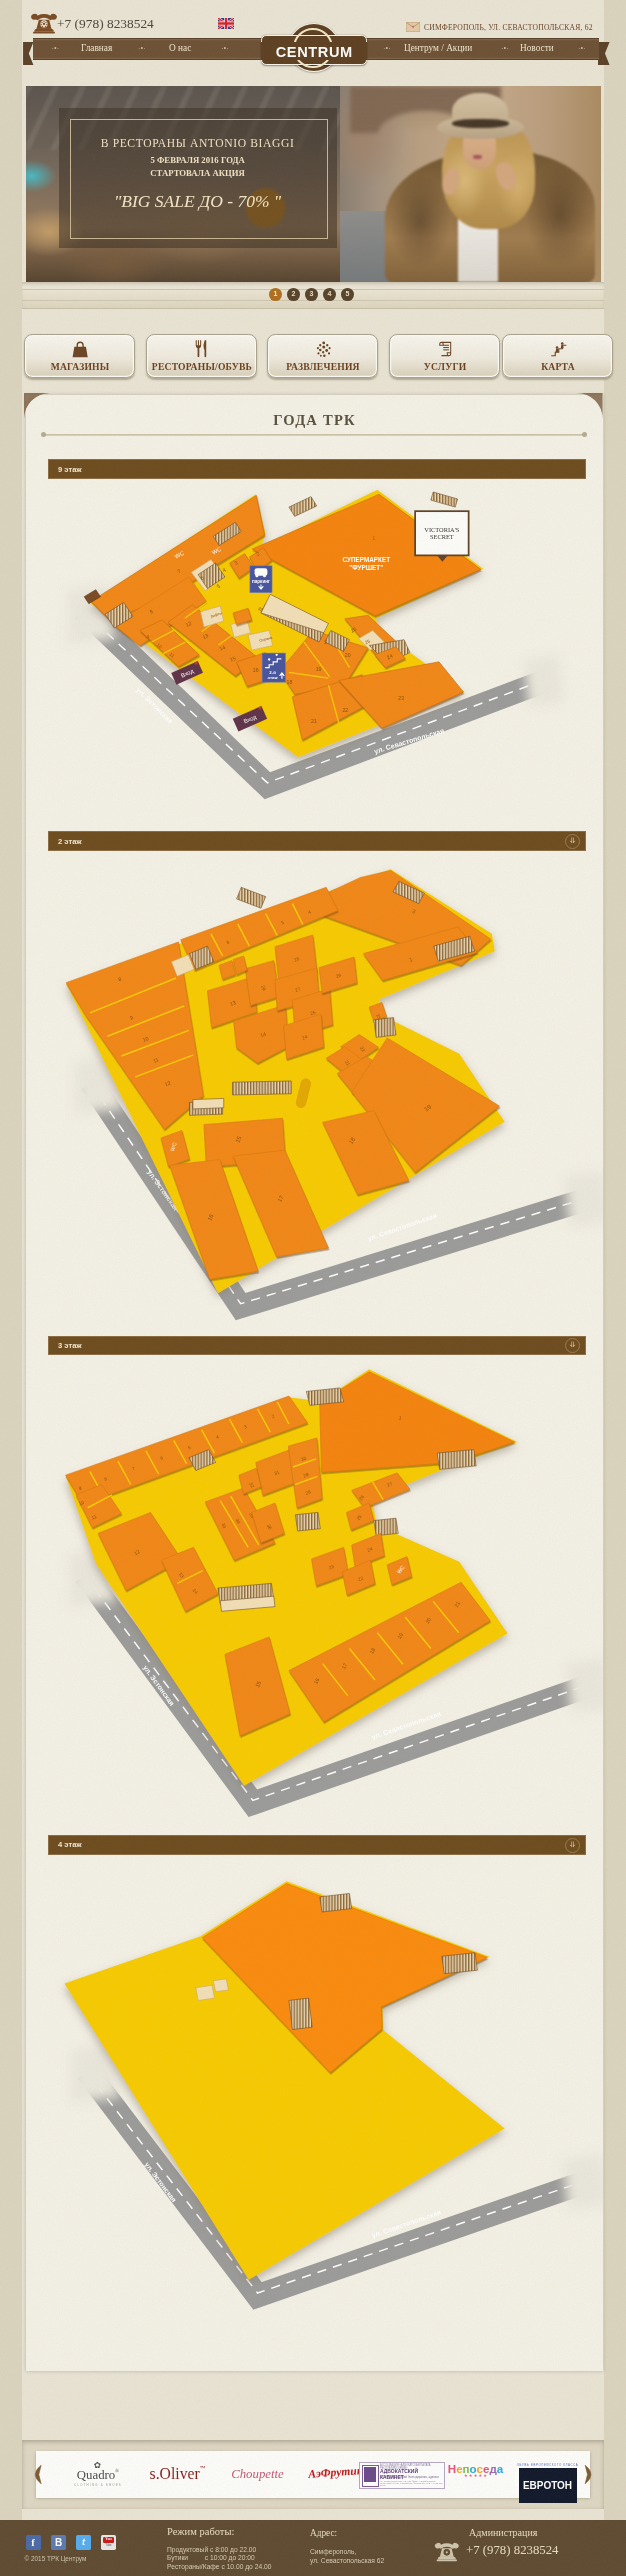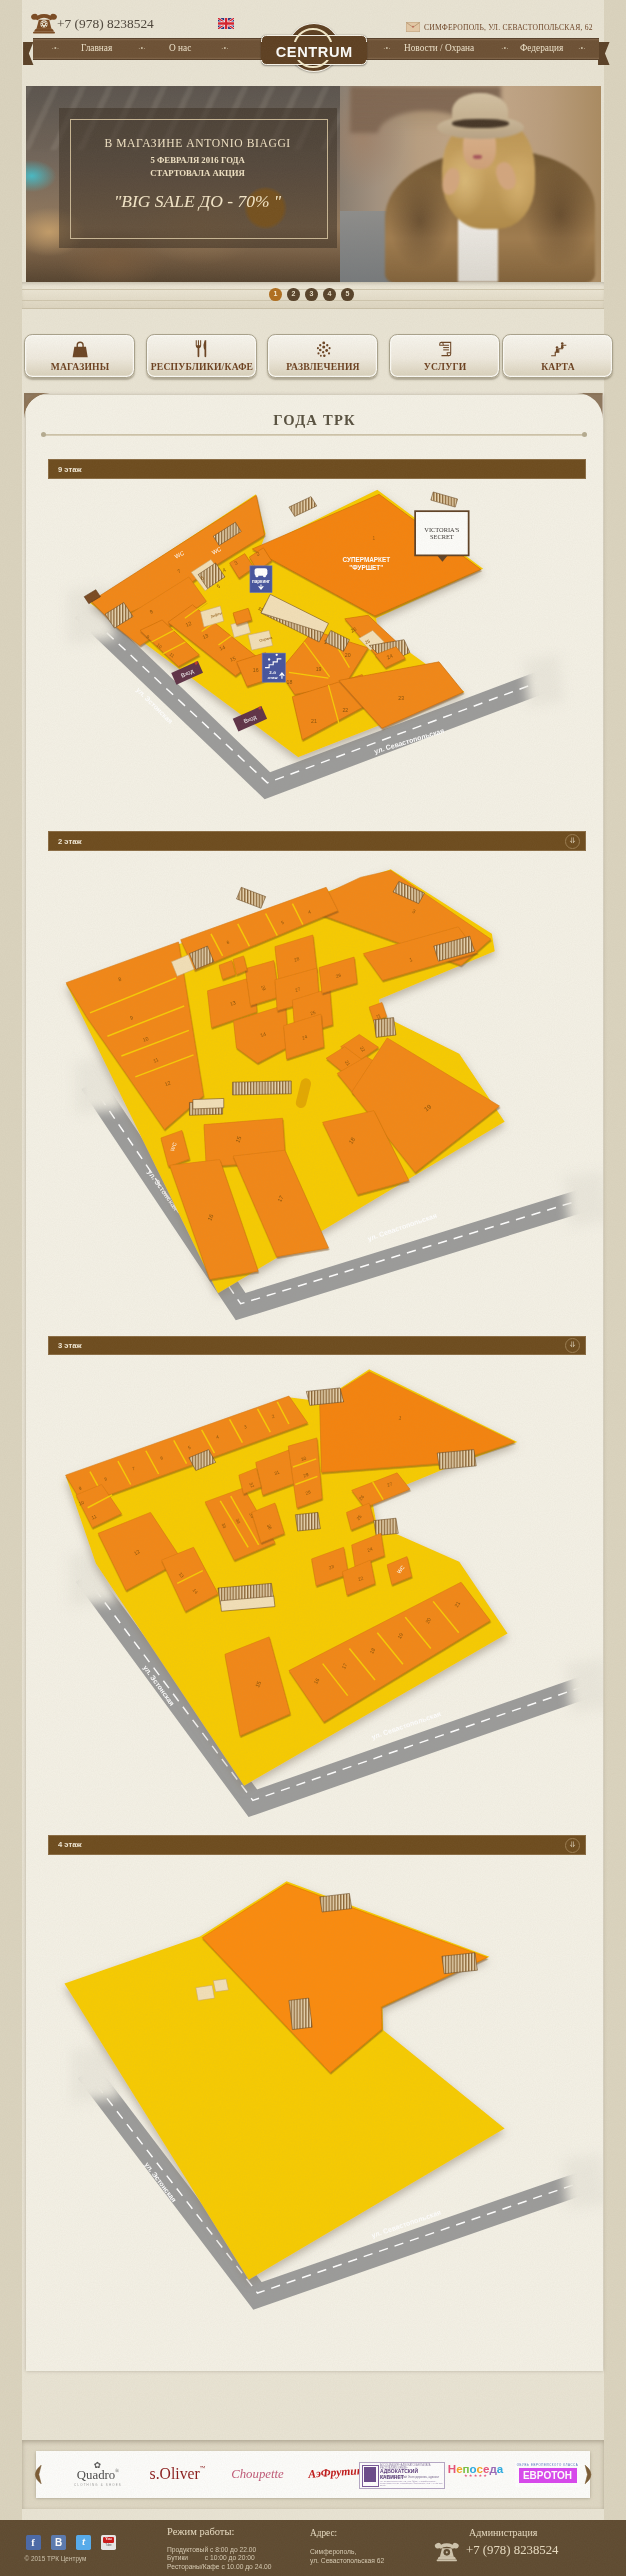--- a/index.html
+++ b/index.html
@@ -66,23 +66,23 @@
 
 <div class="abs" style="left:33px;top:38px;width:566px;height:20px;background:#6c5034;border-top:1.2px solid #57402a;border-bottom:1.2px solid #57402a;box-shadow:inset 0 1.2px 0 #7d6145,inset 0 -1.2px 0 #7d6145;"></div>
 
 <div class="abs serif" style="left:33px;top:43px;width:566px;height:12.8px;color:#eee3cb;font-size:9.3px;">
   <span class="abs" style="left:18.6px;top:1.2px;color:#cdbfa4;font-size:7.6px;">·•·</span>
   <span class="abs" style="left:48px;">Главная</span>
   <span class="abs" style="left:105px;top:1.2px;color:#cdbfa4;font-size:7.6px;">·•·</span>
   <span class="abs" style="left:136px;">О нас</span>
   <span class="abs" style="left:188px;top:1.2px;color:#cdbfa4;font-size:7.6px;">·•·</span>
   <span class="abs" style="left:350px;top:1.2px;color:#cdbfa4;font-size:7.6px;">·•·</span>
-  <span class="abs" style="left:371px;">Новости / Охрана</span>
+  <span class="abs" style="left:371px;">Центрум / Акции</span>
   <span class="abs" style="left:468px;top:1.2px;color:#cdbfa4;font-size:7.6px;">·•·</span>
-  <span class="abs" style="left:487px;">Федерация</span>
+  <span class="abs" style="left:487px;">Новости</span>
   <span class="abs" style="left:545px;top:1.2px;color:#cdbfa4;font-size:7.6px;">·•·</span>
 </div>
 
 <div class="abs" style="left:261px;top:23px;width:106px;height:49px;">
   <div class="abs" style="left:27px;top:0;width:52px;height:49px;border-radius:50%;background:#5d3f21;border:1.7px solid #f8f4ea;box-sizing:border-box;box-shadow:0 0.6px 1.7px rgba(0,0,0,.4);"></div>
   <div class="abs" style="left:0;top:12.2px;width:106px;height:30px;border-radius:5.2px;background:#5d3f21;border:1.7px solid #f8f4ea;box-sizing:border-box;box-shadow:0 0.6px 1.7px rgba(0,0,0,.4);"></div>
   <div class="abs" style="left:32px;top:5.2px;width:40px;height:40px;border-radius:50%;border:2.9px solid #f2e8c8;box-sizing:border-box;"></div>
   <div class="abs" style="left:0px;top:19px;width:106px;height:17.5px;background:#5d3f21;"></div>
   <div class="abs" style="left:5.8px;top:21px;width:95px;text-align:center;color:#fdfdfb;font-size:14.6px;font-weight:bold;letter-spacing:0.6px;transform:scaleY(1.05);">CENTRUM</div>
 </div>
@@ -134,21 +134,21 @@
 
     <div class="abs" style="left:102px;top:33px;width:57px;height:8.7px;border-radius:45%;background:#453526;"></div>
 
     <div class="abs" style="left:147px;top:76px;width:17.5px;height:28px;border-radius:45%;background:#d3a67e;transform:rotate(-18deg);"></div>
 
     <div class="abs" style="left:93px;top:82px;width:16.3px;height:27px;border-radius:45%;background:#d3a67e;transform:rotate(14deg);"></div>
   </div>
 
   <div class="abs" style="left:33px;top:22px;width:278px;height:140px;background:rgba(56,44,32,.52);"></div>
   <div class="abs" style="left:44px;top:33px;width:256px;height:118px;border:0.9px solid #c8b694;"></div>
-  <div class="abs serif" style="left:44px;top:51px;width:256px;text-align:center;color:#f0e2c4;font-size:11.6px;letter-spacing:0.6px;">В МАГАЗИНЕ ANTONIO BIAGGI</div>
+  <div class="abs serif" style="left:44px;top:51px;width:256px;text-align:center;color:#f0e2c4;font-size:11.6px;letter-spacing:0.6px;">В РЕСТОРАНЫ ANTONIO BIAGGI</div>
   <div class="abs serif" style="left:44px;top:69px;width:256px;text-align:center;color:#f0e2c4;font-size:8.7px;font-weight:bold;">5 ФЕВРАЛЯ 2016 ГОДА</div>
   <div class="abs serif" style="left:44px;top:82px;width:256px;text-align:center;color:#f0e2c4;font-size:8.7px;font-weight:bold;">СТАРТОВАЛА АКЦИЯ</div>
   <div class="abs" style="left:218px;top:101px;width:43px;height:42px;border-radius:50%;background:radial-gradient(circle,#74501e 58%,rgba(116,80,30,0) 73%);"></div>
   <div class="abs serif" style="left:44px;top:105px;width:256px;text-align:center;color:#f3e6c8;font-size:17.5px;font-style:italic;">"BIG SALE ДО - 70% "</div>
 </div>
 
 <div class="abs" style="left:22px;top:282px;width:582px;height:26px;background:linear-gradient(180deg,#f1ecdc,#ddd5c0);border-bottom:0.6px solid #c9c0a8;box-shadow:inset 0 3.5px 4.7px -2.3px rgba(120,110,90,.45);"></div>
 <div class="abs" style="left:22px;top:289px;width:582px;height:0.6px;background:#cfc6ae;"></div>
 <div class="abs" style="left:22px;top:300px;width:582px;height:0.6px;background:#cfc6ae;"></div>
 
@@ -170,21 +170,21 @@
     <div class="tablbl">МАГАЗИНЫ</div>
   </div>
 
   <div class="abs tabbtn" style="left:146px;">
     <svg class="abs" style="left:47px;top:3.5px" width="15" height="20" viewBox="0 0 26 34">
         <g fill="#6b4423">
           <path d="M3 2 V11 Q3 14.5 6.2 15.5 V30 Q7.7 32.4 9.2 30 V15.5 Q12.4 14.5 12.4 11 V2 H10.6 V10.5 H8.6 V2 H6.8 V10.5 H4.8 V2 Z"></path>
           <path d="M18.5 2 Q15.5 10 17 15.5 Q17.6 17.5 18.2 18.5 V30 Q19.7 32.4 21.2 30 V2 Z"></path>
         </g>
       </svg>
-    <div class="tablbl">РЕСПУБЛИКИ/КАФЕ</div>
+    <div class="tablbl">РЕСТОРАНЫ/ОБУВЬ</div>
   </div>
 
   <div class="abs tabbtn" style="left:267px;">
     <svg class="abs" style="left:47px;top:4.7px" width="17.5" height="17.5" viewBox="0 0 30 30">
         <g fill="#6b4423">
           <circle cx="15" cy="5" r="2.4"></circle>
           <circle cx="9" cy="9" r="2"></circle>
           <circle cx="21" cy="9" r="2"></circle>
           <circle cx="5" cy="14" r="1.8"></circle>
           <circle cx="15" cy="12" r="2.6"></circle>
@@ -735,21 +735,21 @@
     <div class="abs" style="left:20px;top:17px;width:63px;font-size:2.3px;color:#9a8ab0;">ул. Севастопольская, 62, каб. №73, г. Симферополь, Республика Крым, Российская Федерация, тел. +7 978 829 82 29</div>
   </div>
 
   <div class="abs" style="left:404px;top:10.5px;width:71px;height:28px;">
     <div style="text-align:center;font-size:11.6px;font-weight:bold;"><span style="color:#e8527a;">Н</span><span style="color:#f5a623;">е</span><span style="color:#7ac143;">п</span><span style="color:#29abe2;">о</span><span style="color:#f5a623;">с</span><span style="color:#e8527a;">е</span><span style="color:#9a6ab8;">д</span><span style="color:#29abe2;">а</span></div>
     <div style="text-align:center;font-size:4.1px;color:#e8527a;margin-top:-1.2px;">★ ★ ★ ★ ★</div>
   </div>
 
   <div class="abs" style="left:479px;top:10.5px;width:65px;height:25.6px;background:#fff;text-align:center;">
     <div style="font-size:2.9px;color:#4a6ab8;letter-spacing:0.6px;margin-top:1.2px;">ОБУВЬ ЕВРОПЕЙСКОГО КЛАССА</div>
-    <div style="font-size:10px;font-weight:bold;color:#fff;background:#d946ef;margin:1.2px 3.5px 0;padding:2px 0;">ЕВРОТОН</div>
+    <div style="font-size:10px;font-weight:bold;color:#fff;background:#0f172a;margin:1.2px 3.5px 0;padding:12px 0;">ЕВРОТОН</div>
   </div>
 </div>
 
 <div id="footer" class="abs" style="left:0;top:2520px;width:626px;height:56px;background:#5e4a30;">
 
   <div class="abs" style="left:25.6px;top:15px;width:15px;height:15px;background:#4a69a8;border-radius:1.7px;color:#fff;font-weight:bold;font-size:10.5px;text-align:center;line-height:15px;font-family:'Liberation Serif',serif;">f</div>
 
   <div class="abs" style="left:51px;top:15px;width:15px;height:15px;background:#5a7ab0;border-radius:1.7px;color:#fff;font-weight:bold;font-size:10px;text-align:center;line-height:15px;">В</div>
 
   <div class="abs" style="left:76px;top:15px;width:15px;height:15px;background:#55acee;border-radius:1.7px;color:#fff;font-weight:bold;font-size:9.3px;text-align:center;line-height:15px;font-style:italic;">t</div>

